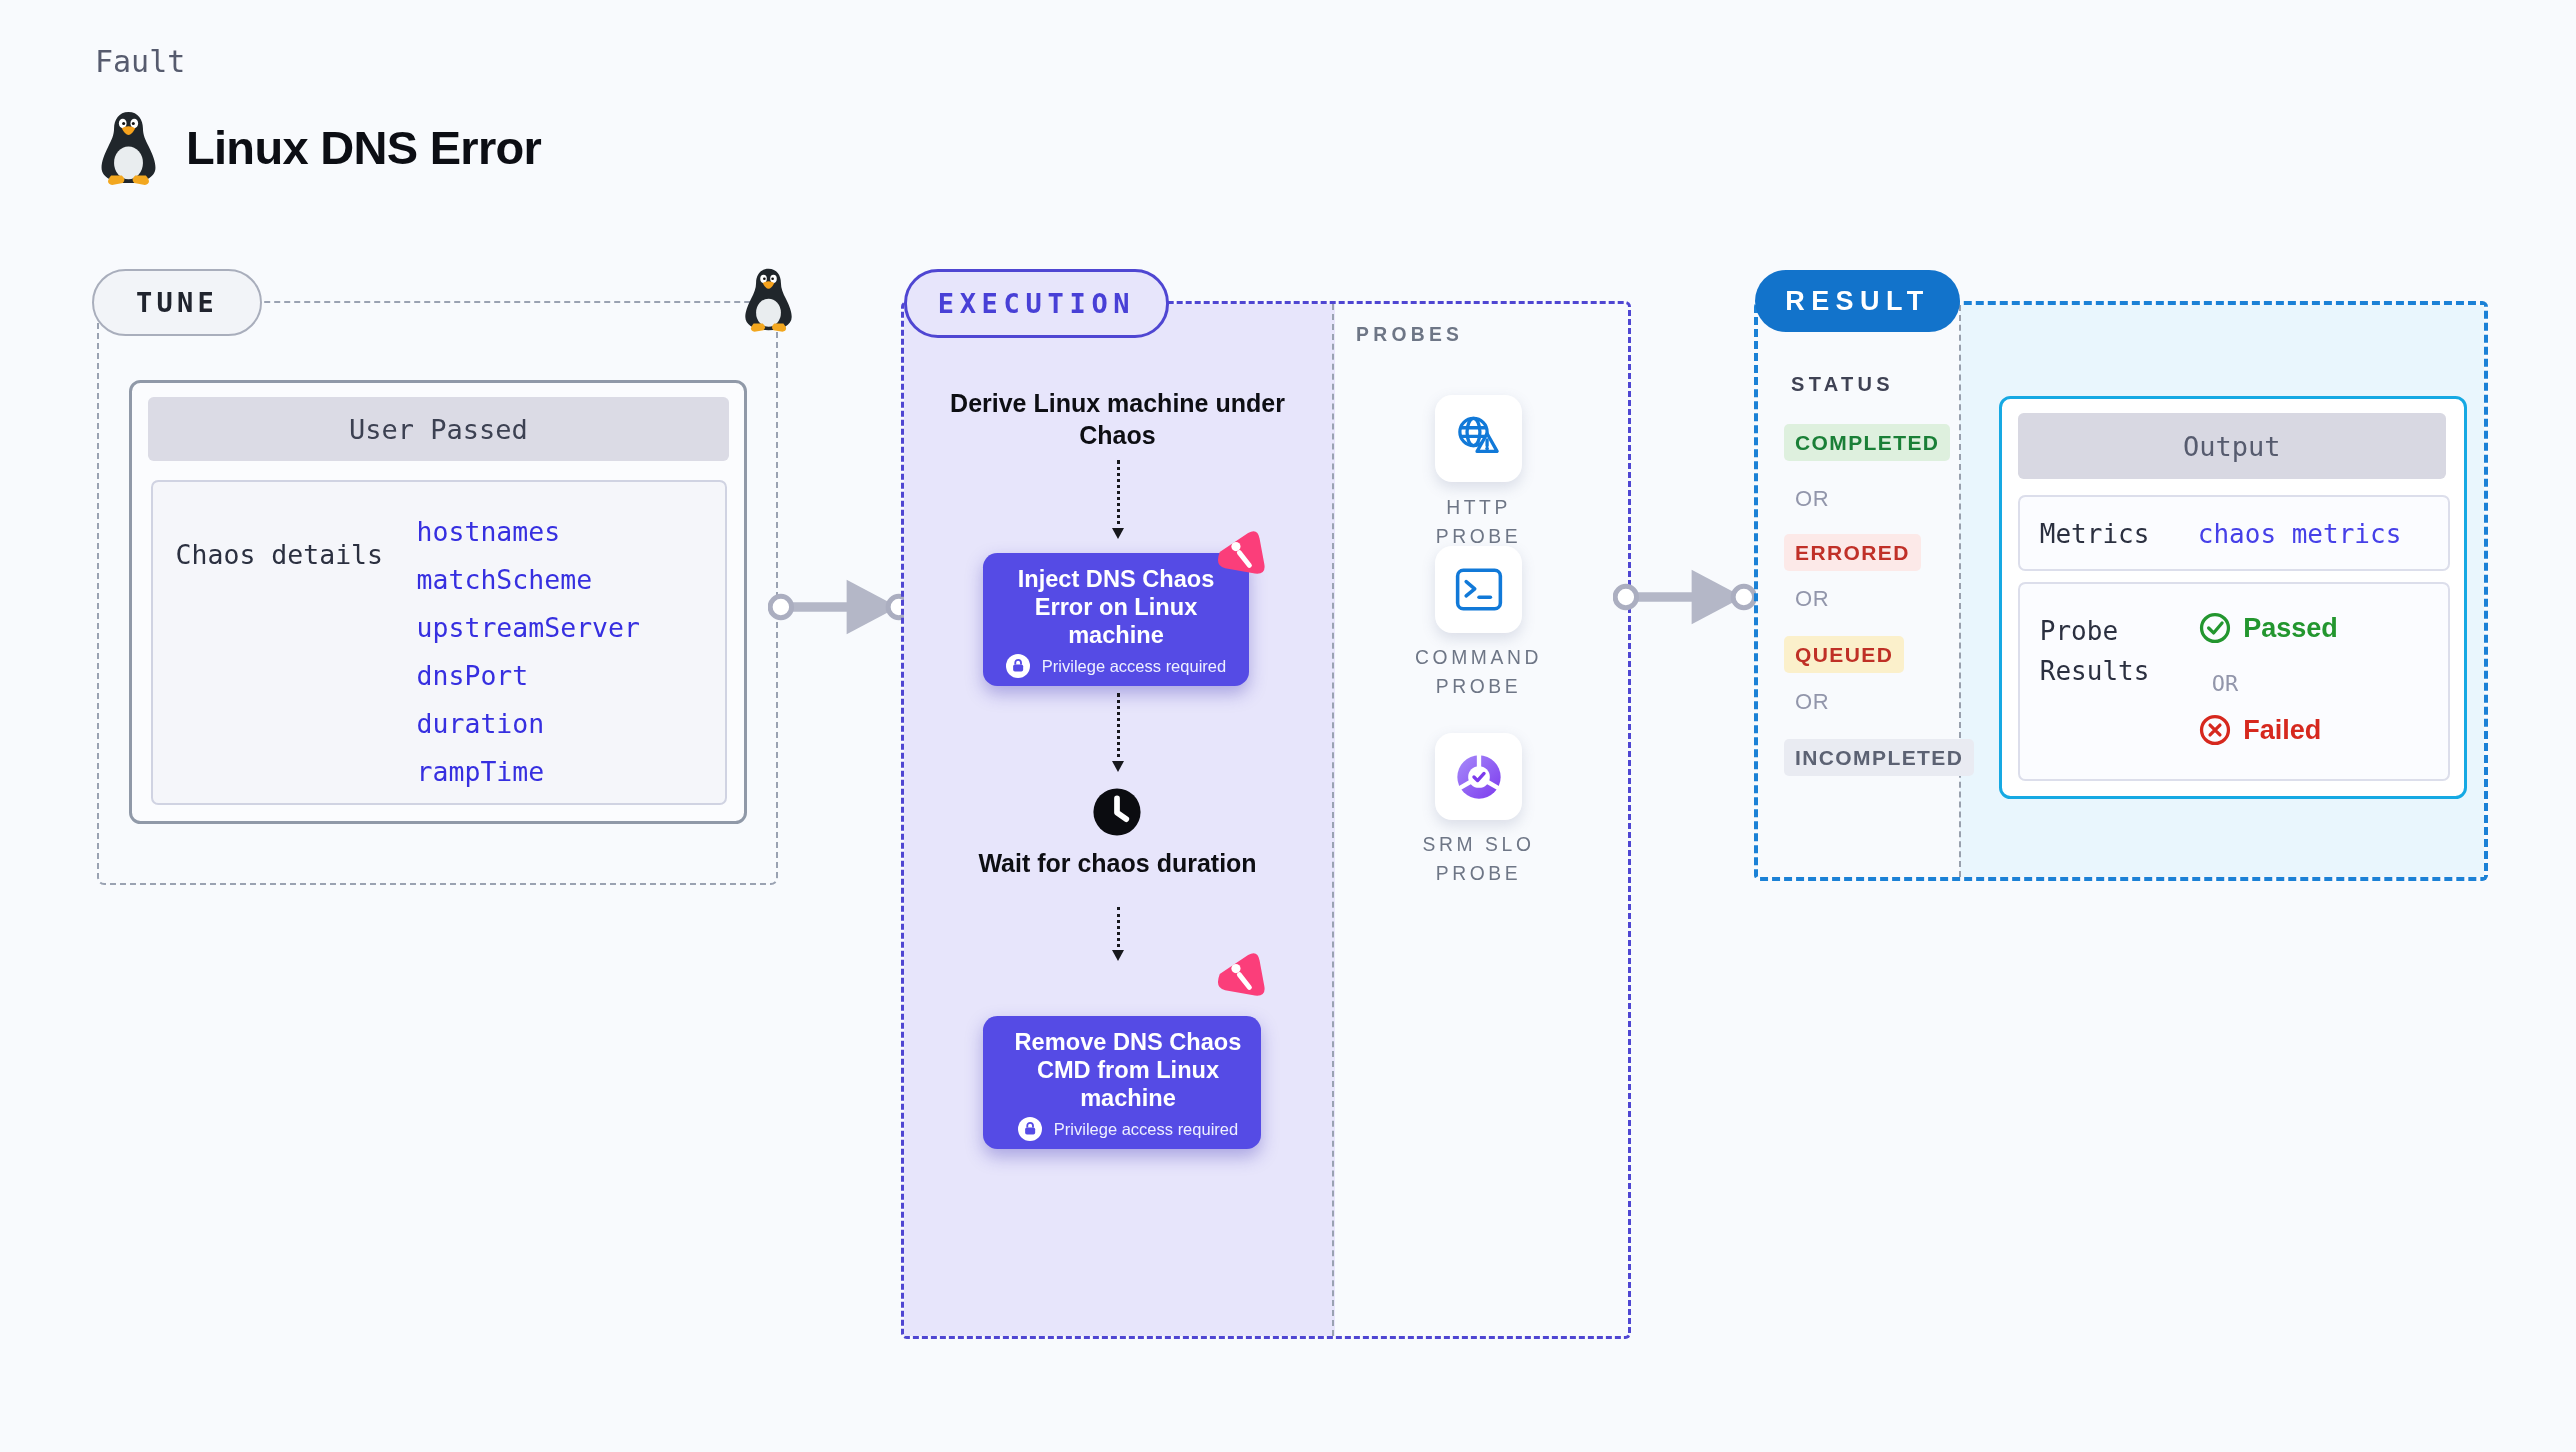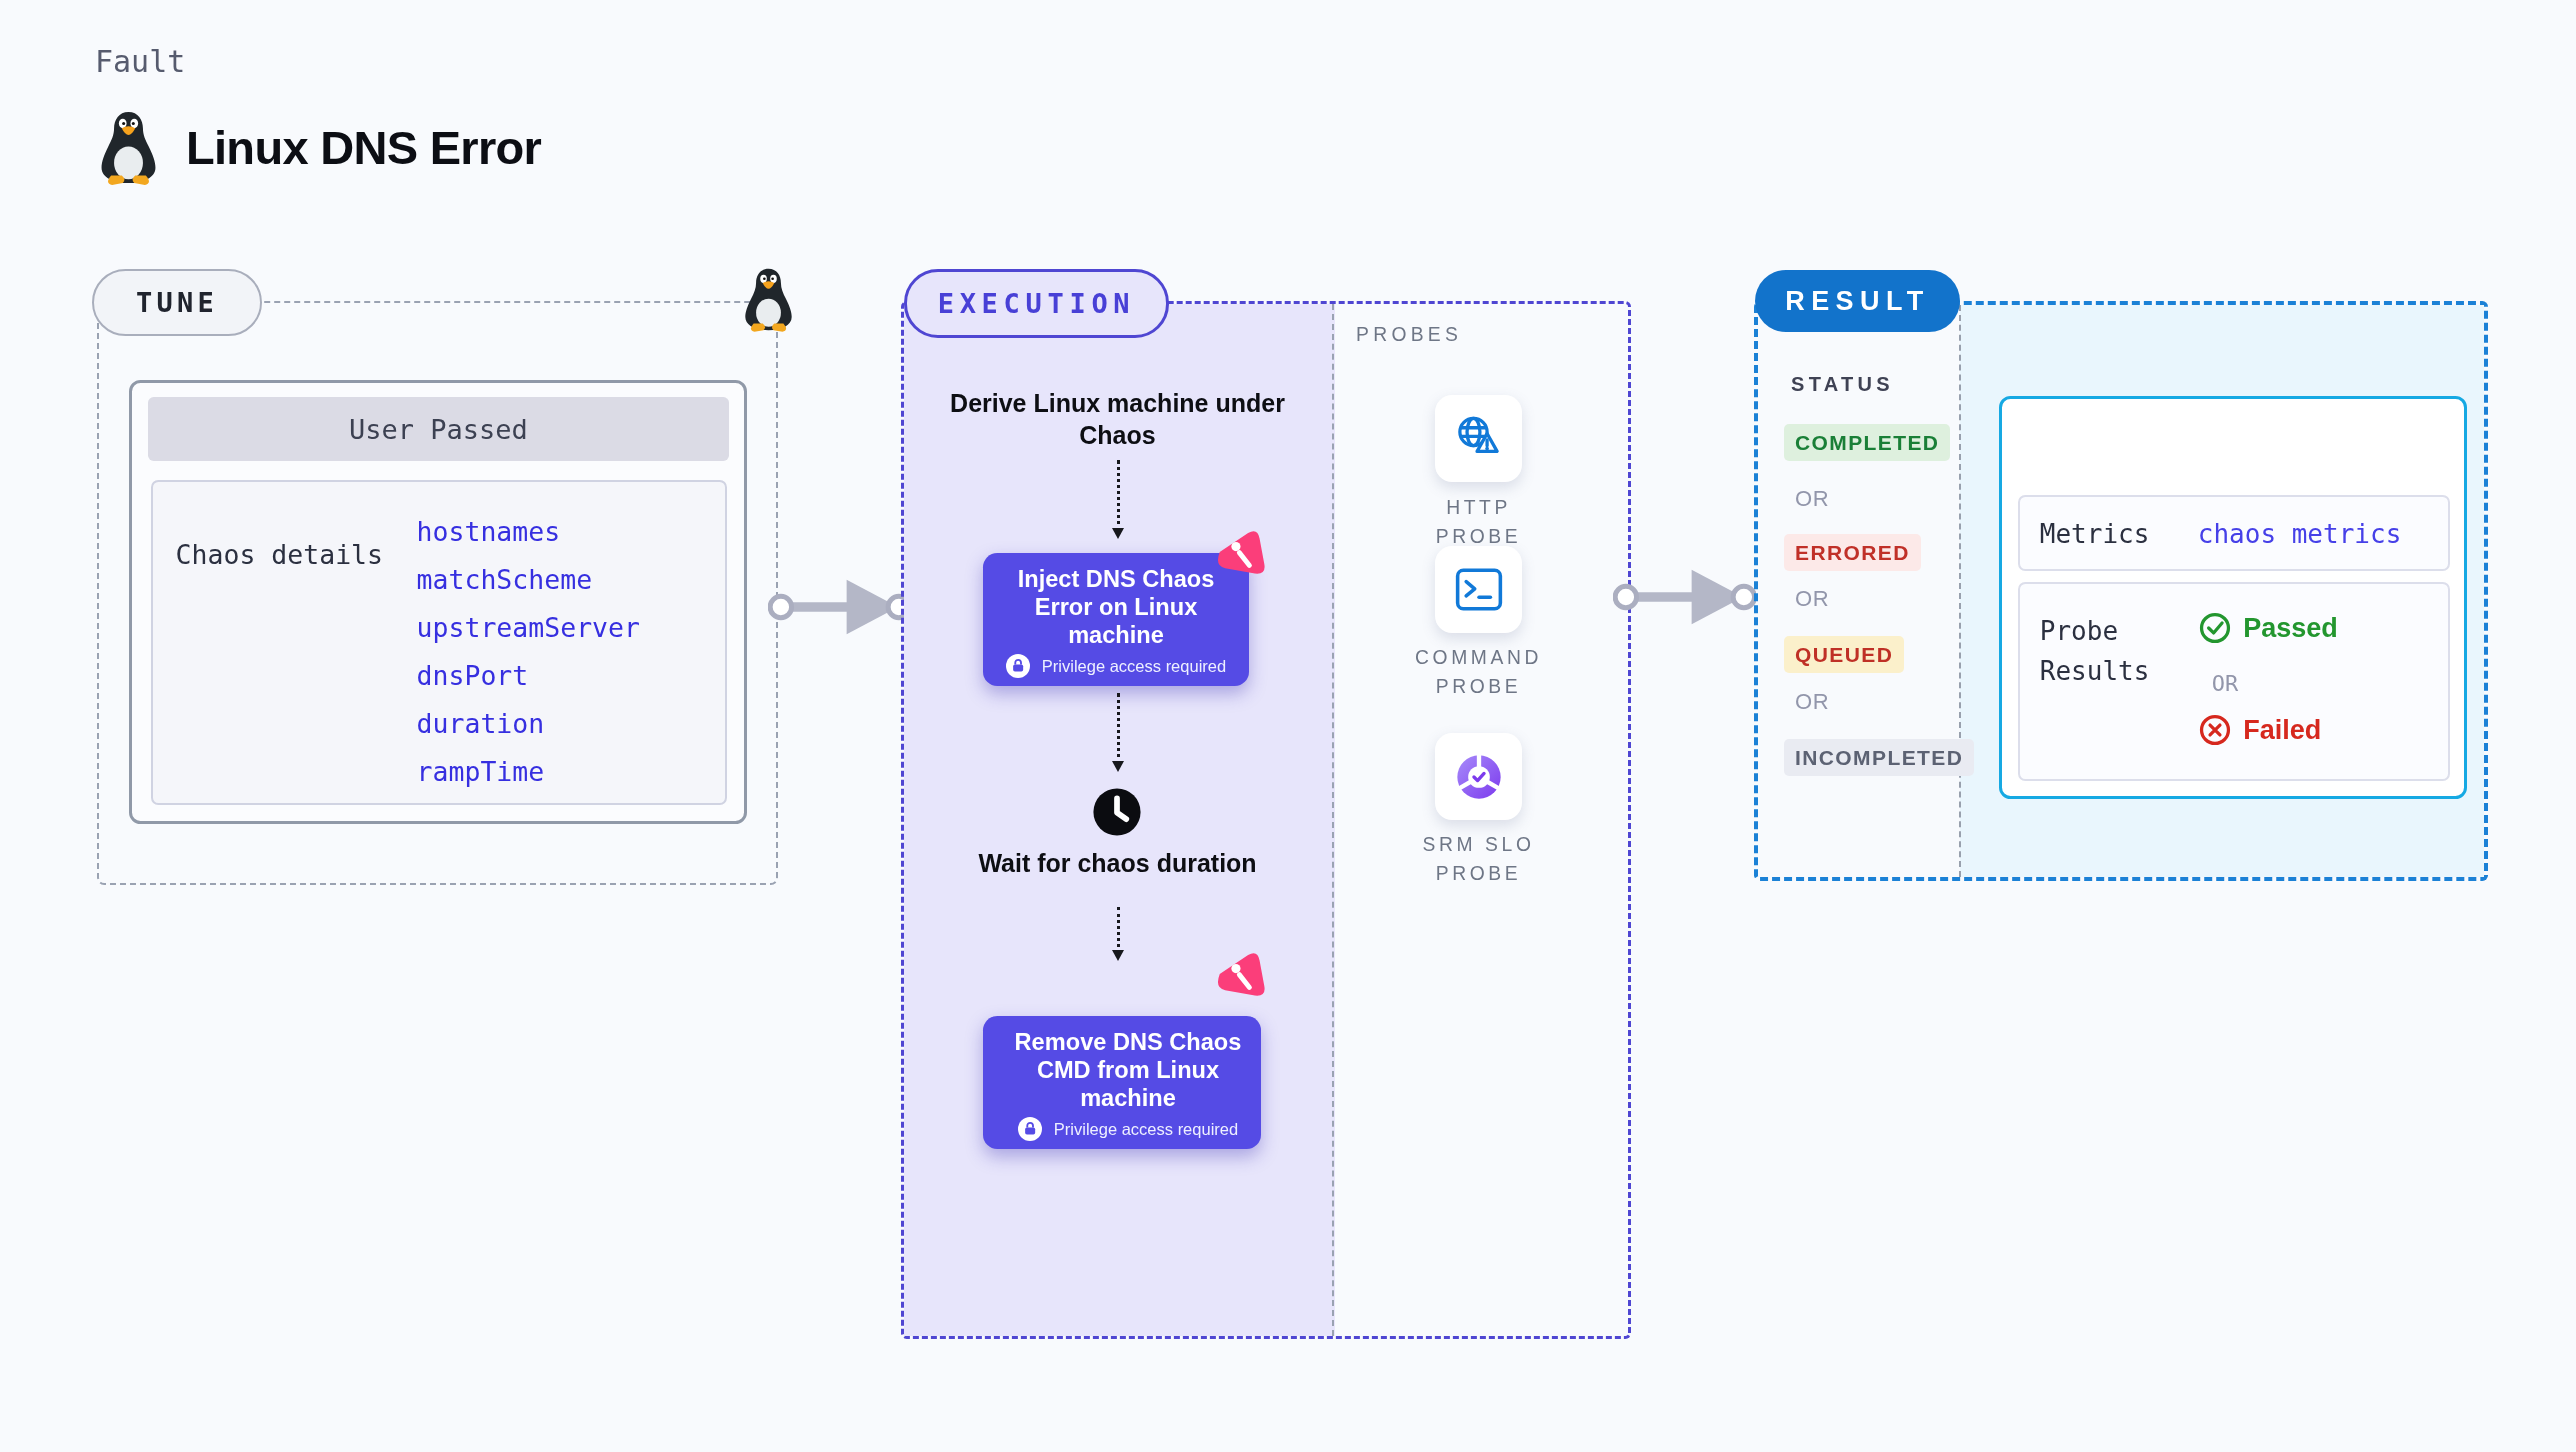--- a/index.html
+++ b/index.html
@@ -50,21 +50,21 @@
                 border:6.4px solid transparent;border-top:11.5px solid #17181d;}
   .step-card{left:983px;width:266px;height:133px;background:#554be5;border-radius:14.3px;
              box-shadow:0 7.2px 17px rgba(60,50,180,.35);color:#fff;text-align:center;}
   .step-card .cap{margin:11.5px auto 0;width:236px;font-size:23.6px;font-weight:700;line-height:28px;}
   .priv{display:flex;align-items:center;justify-content:center;gap:12px;margin-top:5.7px;}
   .priv-circle{width:24px;height:24px;border-radius:50%;background:#fff;display:flex;align-items:center;justify-content:center;}
   .priv-text{font-size:16.5px;color:#eef0ff;}
   .litmus{width:54px;height:54px;}
 
   
-  .probes-label{left:1356px;top:324px;font-size:19.3px;font-weight:400;letter-spacing:4.3px;color:#6e7686;}
+  .probes-label{left:1356px;top:324px;font-size:19.3px;font-weight:700;letter-spacing:4.3px;color:#6e7686;}
   .probe-card{left:1435px;width:87px;height:87px;background:#ffffff;border-radius:17px;
               box-shadow:0 5.7px 14.3px rgba(90,100,140,.18);display:flex;align-items:center;justify-content:center;}
   .probe-label{left:1407px;width:143px;text-align:center;font-size:19.3px;font-weight:500;
                letter-spacing:3.6px;color:#6e7686;line-height:29px;}
 
   
   .status-label{left:1791px;top:373px;font-size:20px;font-weight:700;letter-spacing:4.3px;color:#3f4254;}
   .badge{left:1784px;height:37px;display:inline-flex;align-items:center;border-radius:5px;
          padding:0 11px;font-size:21px;font-weight:700;letter-spacing:1.4px;}
   .or{left:1795px;font-size:22px;color:#9296ab;letter-spacing:0.7px;font-weight:500;}
@@ -258,20 +258,21 @@
 
   <div class="abs badge" style="top:424px;background:#def0de;color:#1a7f37;">COMPLETED</div>
   <div class="abs or" style="top:486px;">OR</div>
   <div class="abs badge" style="top:534px;background:#fce9e8;color:#c03028;">ERRORED</div>
   <div class="abs or" style="top:586px;">OR</div>
   <div class="abs badge" style="top:636px;background:#fbf0cb;color:#bf3026;">QUEUED</div>
   <div class="abs or" style="top:689px;">OR</div>
   <div class="abs badge" style="top:739px;background:#e9ebf2;color:#5c6273;">INCOMPLETED</div>
 
   <div class="abs out-card">
+    <div class="abs out-head mono">Output</div>
 
     <div class="abs out-row out-metrics">
       <div class="abs out-key mono" style="left:20px;top:21.5px;">Metrics</div>
       <div class="abs out-val mono" style="left:178px;top:21.5px;">chaos metrics</div>
     </div>
 
     <div class="abs out-row out-probe">
       <div class="abs out-key mono" style="left:20px;top:27px;width:122px;line-height:40px;">Probe Results</div>
 
       <div class="abs res-line passed" style="left:178px;top:27px;">

